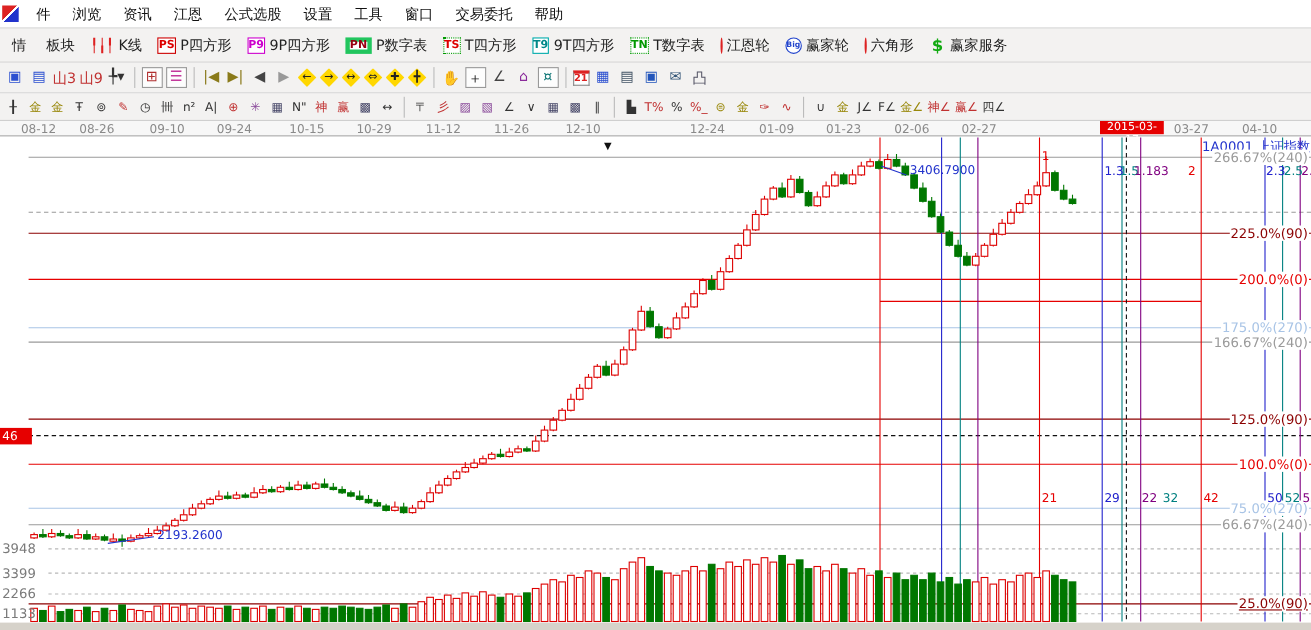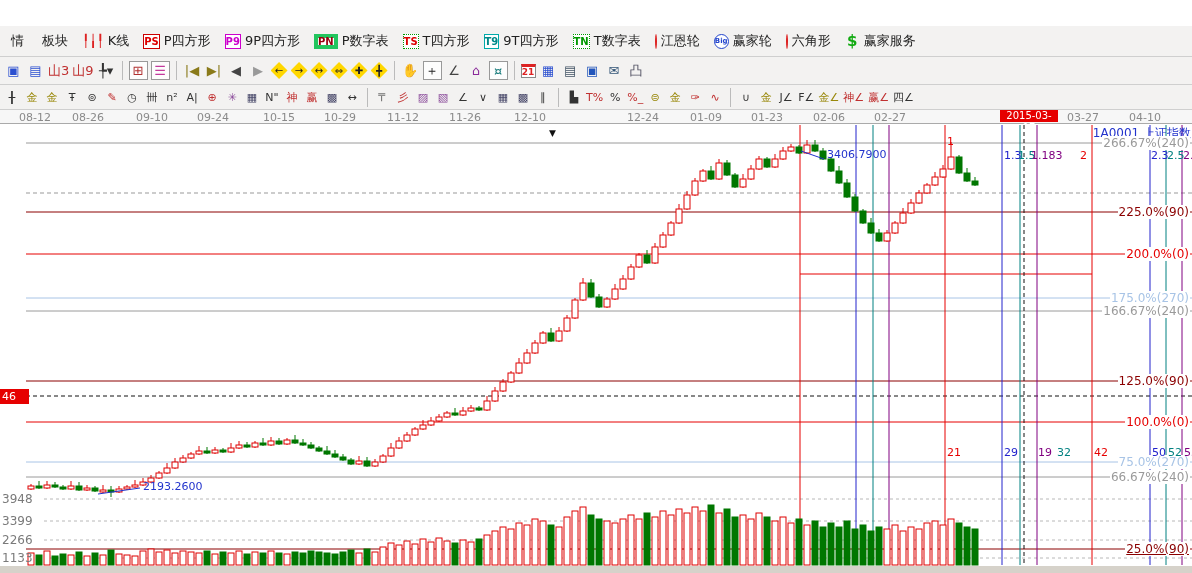--- a/index.html
+++ b/index.html
@@ -62,20 +62,24 @@
            line-height:15px;padding-left:2px;box-sizing:border-box;}
   .marker{font-size:9px;color:#111;}
   .bottomstrip{position:absolute;left:0;top:566px;width:100%;height:7px;background:#d6d2ca;z-index:3;}
 </style>
 </head>
 <body>
 
 <div class="app">
 
   
+  <div class="menubar">
+    <span class="appicon"></span>
+    <span><span class="menu-item">件</span><span class="menu-item">浏览</span><span class="menu-item">资讯</span><span class="menu-item">江恩</span><span class="menu-item">公式选股</span><span class="menu-item">设置</span><span class="menu-item">工具</span><span class="menu-item">窗口</span><span class="menu-item">交易委托</span><span class="menu-item">帮助</span></span>
+  </div>
 
   
   <div class="toolbar2">
 
       <span class="t2item">
         <span class="t2icon"></span>
         <span>情</span>
       </span>
 
       <span class="t2item">
@@ -883,21 +887,21 @@
     <span class="ov ratiolabel" style="left: 1183px; top: 149px; color: rgb(128, 0, 128);">2.618</span>
   </span>
 
   <span>
     <span class="ov countlabel" style="left: 947px; top: 446px; color: rgb(230, 0, 0);">21</span>
   
     <span class="ov countlabel" style="left: 1004px; top: 446px; color: rgb(34, 34, 204);">29</span>
   
     <span class="ov countlabel" style="left: 1021px; top: 446px; color: rgb(0, 128, 128); padding-left: 36px;">32</span>
   
-    <span class="ov countlabel" style="left: 1038px; top: 446px; color: rgb(128, 0, 128);">19</span>
+    <span class="ov countlabel" style="left: 1038px; top: 446px; color: rgb(128, 0, 128);">22</span>
   
     <span class="ov countlabel" style="left: 1094px; top: 446px; color: rgb(230, 0, 0);">42</span>
   
     <span class="ov countlabel" style="left: 1152px; top: 446px; color: rgb(34, 34, 204);">50</span>
   
     <span class="ov countlabel" style="left: 1168px; top: 446px; color: rgb(0, 128, 128);">52</span>
   
     <span class="ov countlabel" style="left: 1184px; top: 446px; color: rgb(128, 0, 128);">55</span>
   </span>
 

